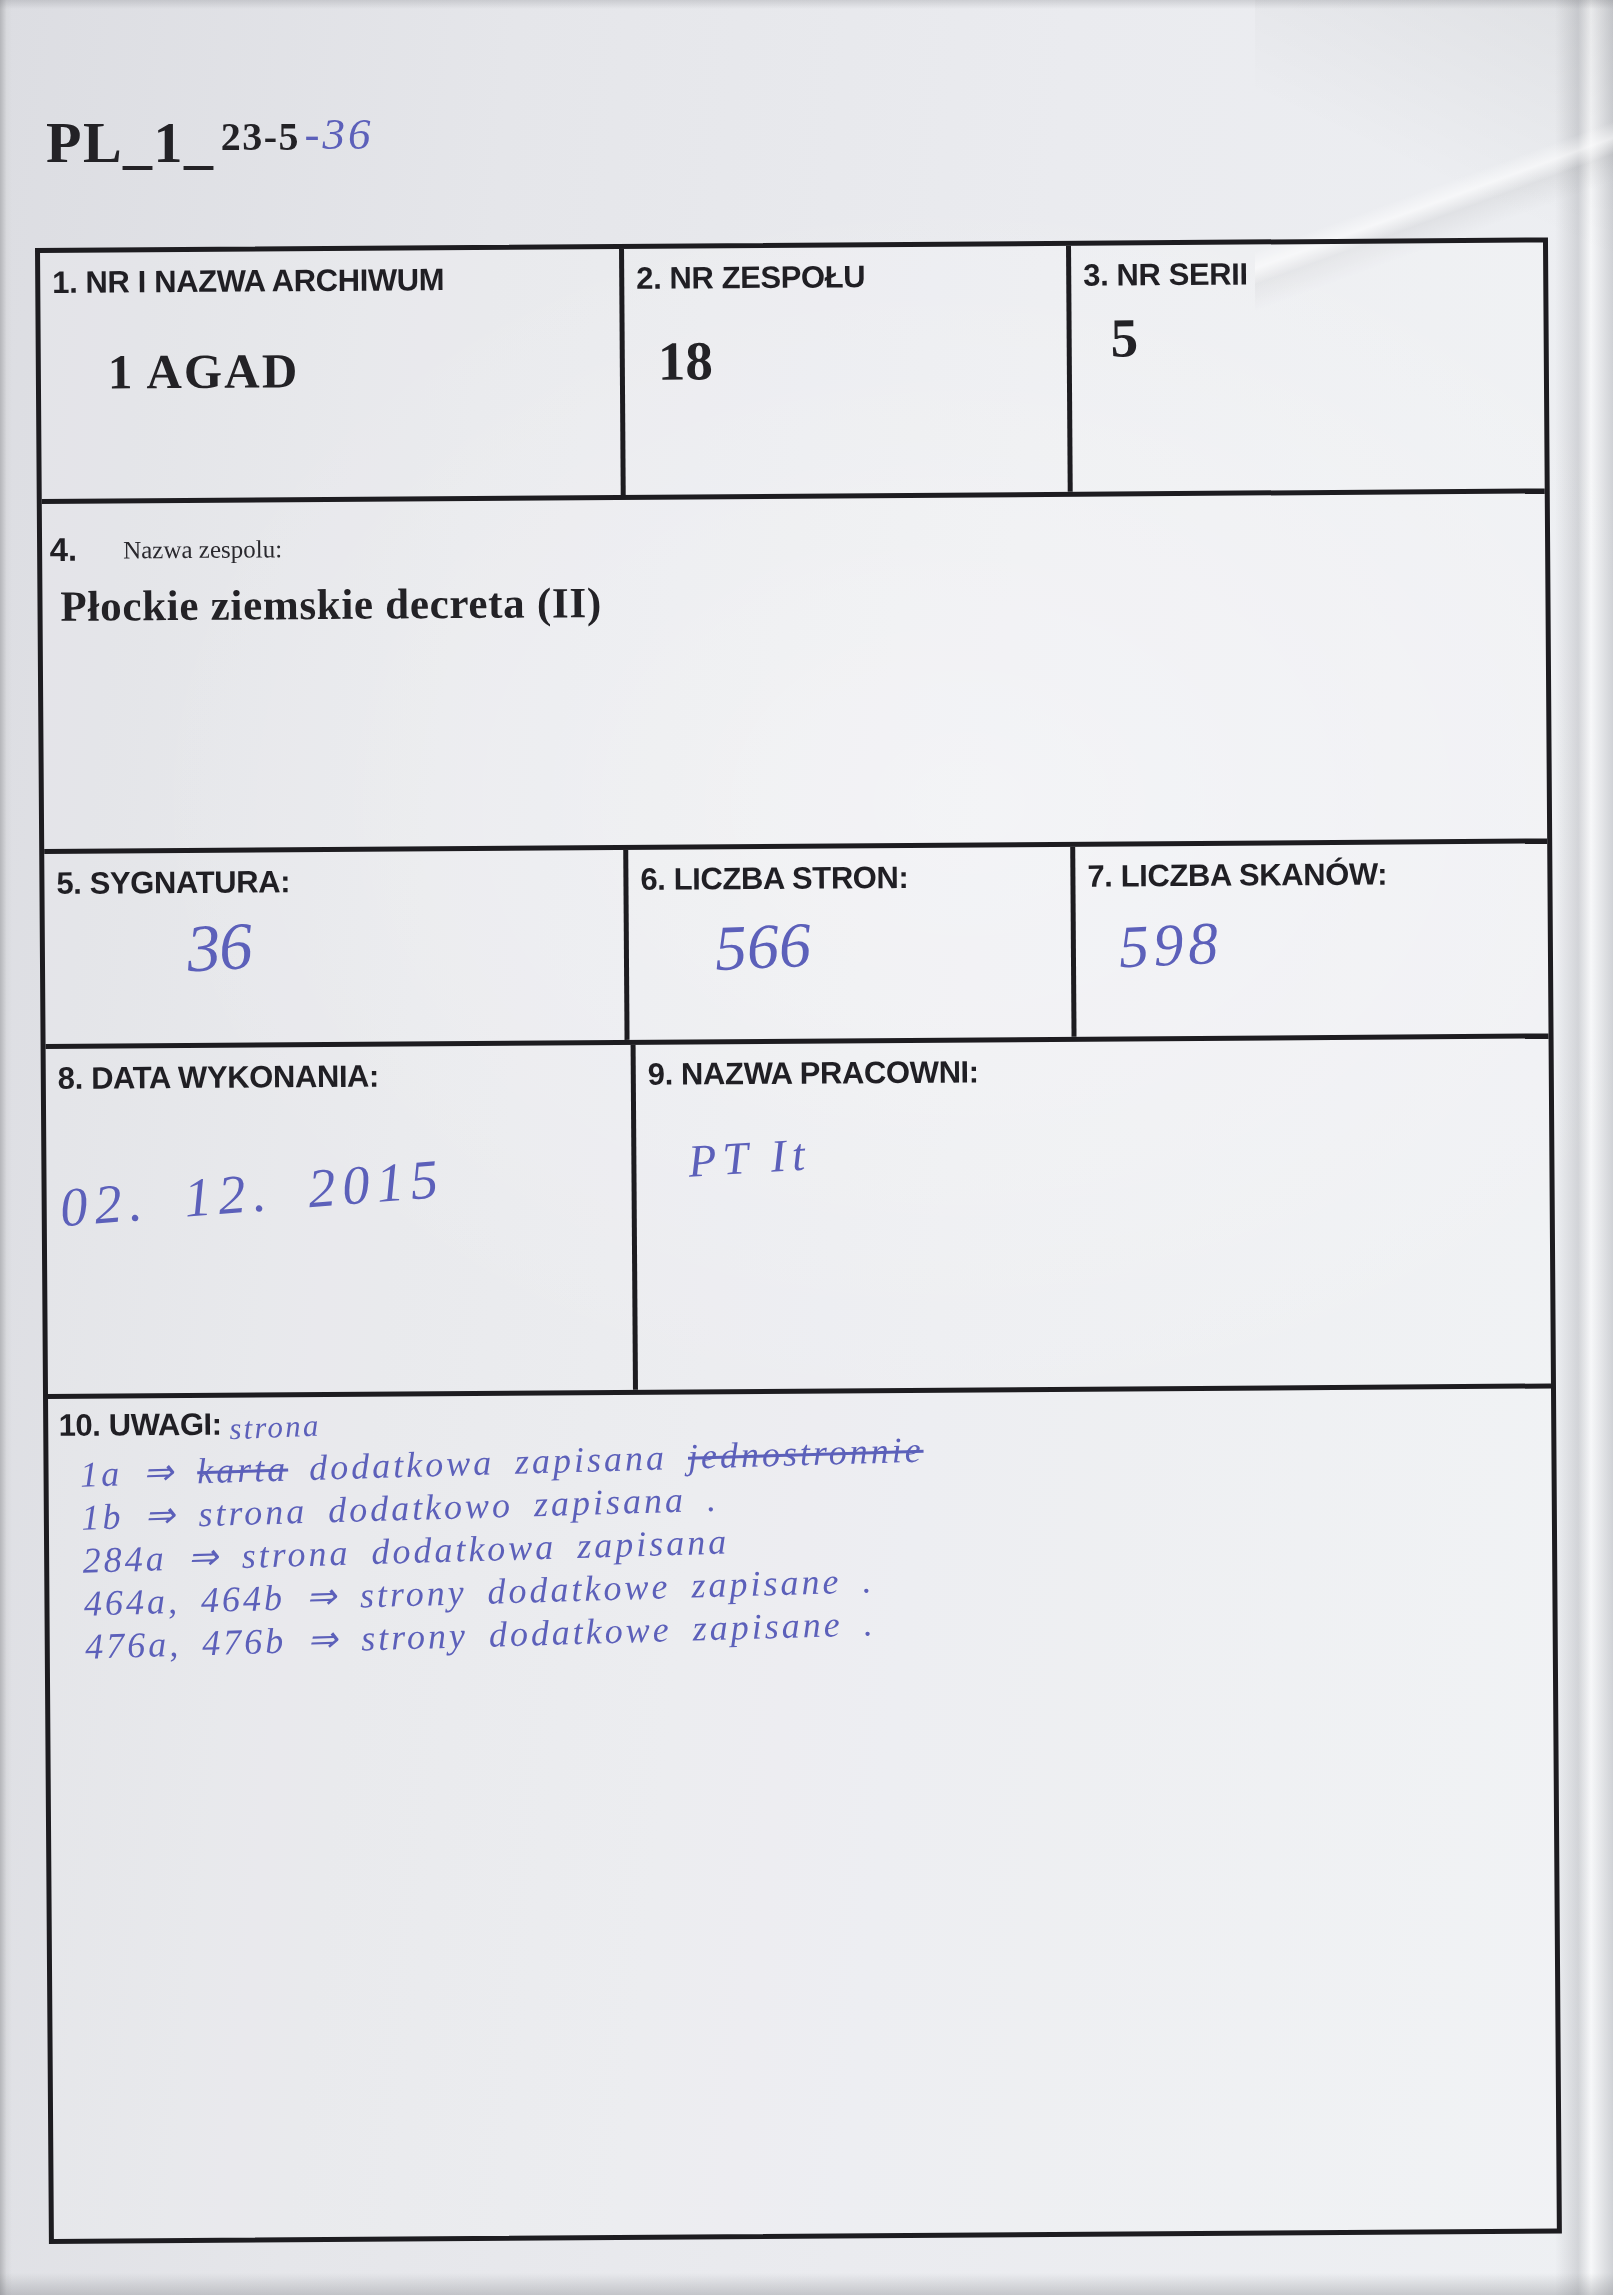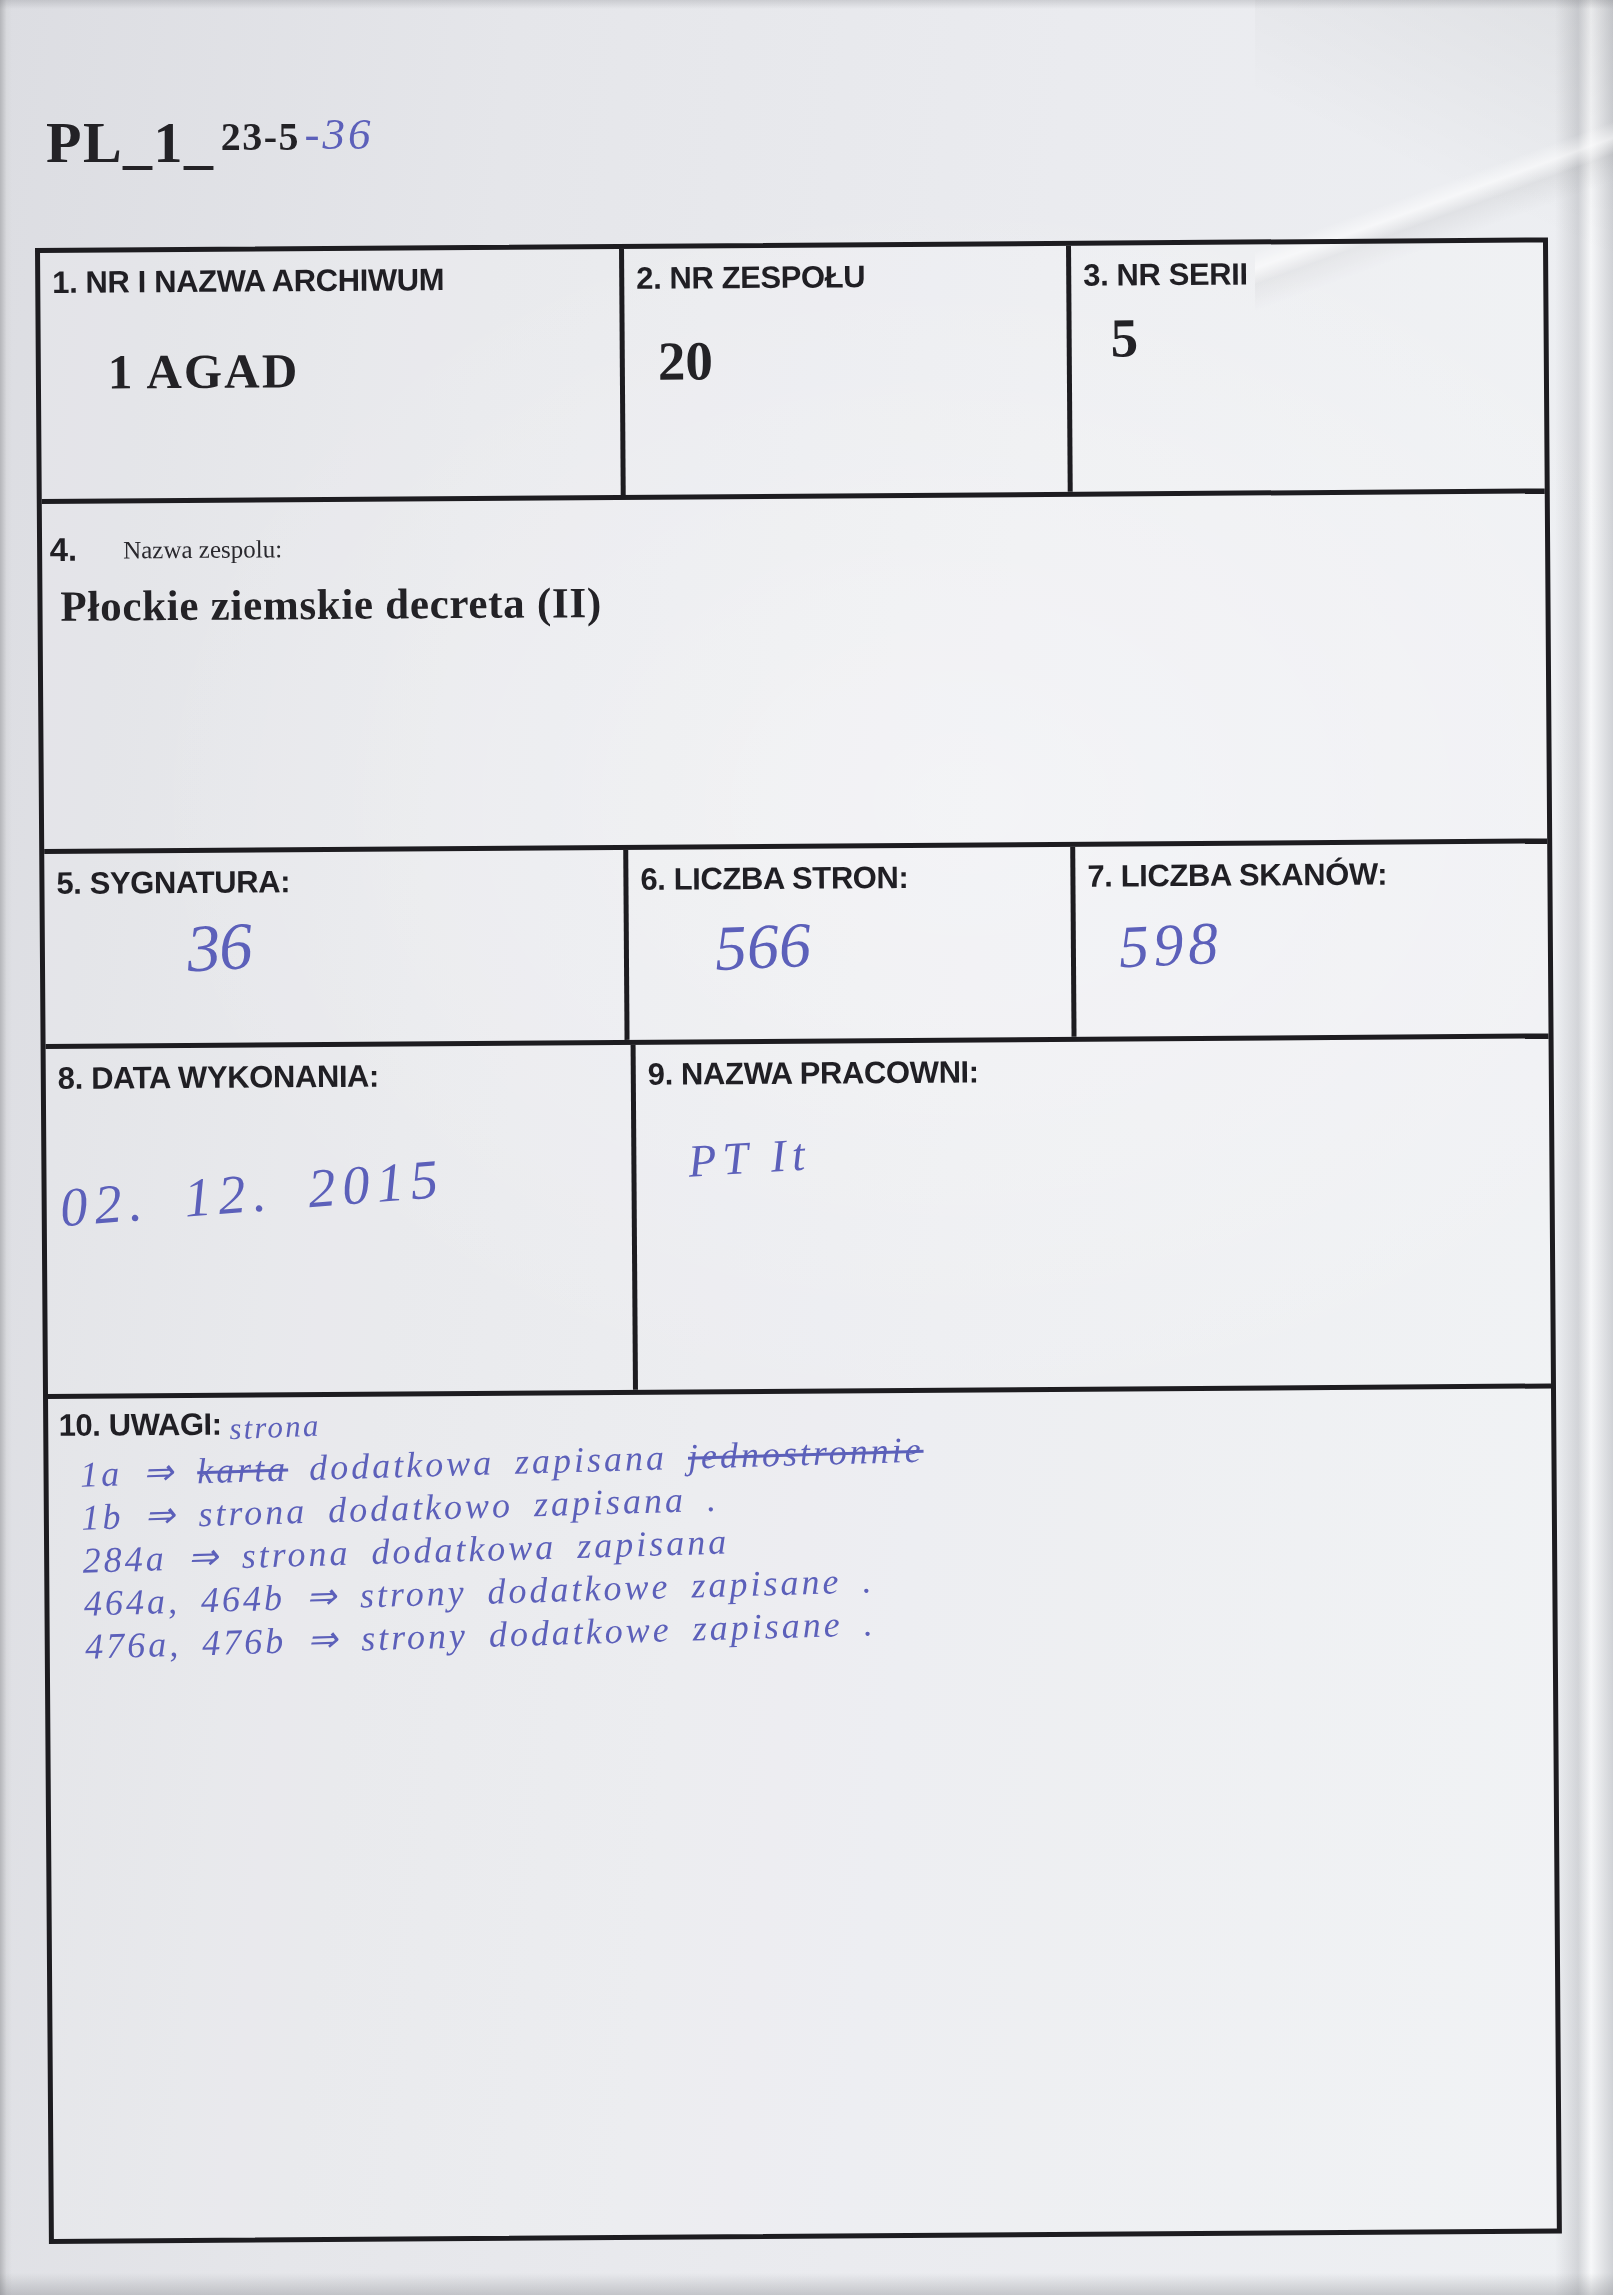--- a/index.html
+++ b/index.html
@@ -93,21 +93,21 @@
 
   <div class="ftable">
 
     <div class="frow r1">
       <div class="cell w1">
         <div class="lbl">1. NR I NAZWA ARCHIWUM</div>
         <div class="serifb v-agad">1 AGAD</div>
       </div>
       <div class="cell w2">
         <div class="lbl">2. NR ZESPOŁU</div>
-        <div class="serifb v-23">20</div>
+        <div class="serifb v-23">18</div>
       </div>
       <div class="cell w3">
         <div class="lbl">3. NR SERII</div>
         <div class="serifb v-5">5</div>
       </div>
     </div>
 
     <div class="frow r2">
       <div class="cell" style="flex:1">
         <div class="c4-num">4.</div>

